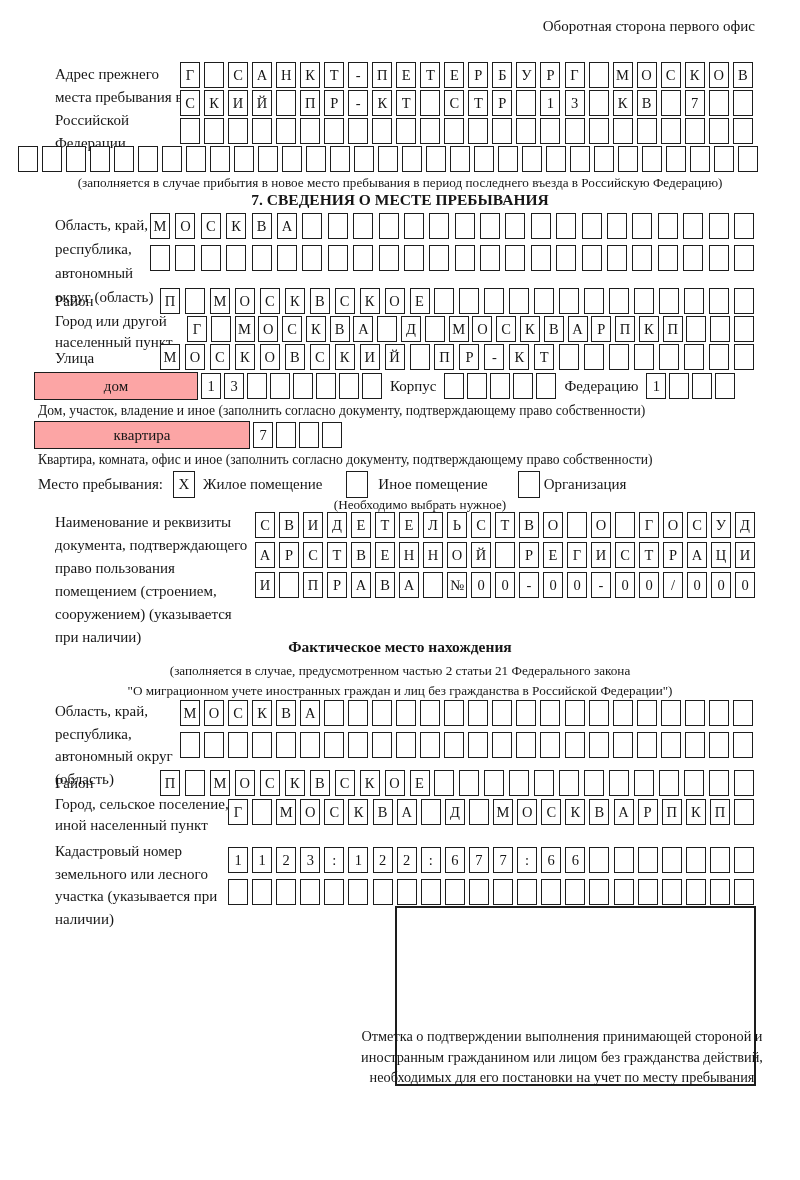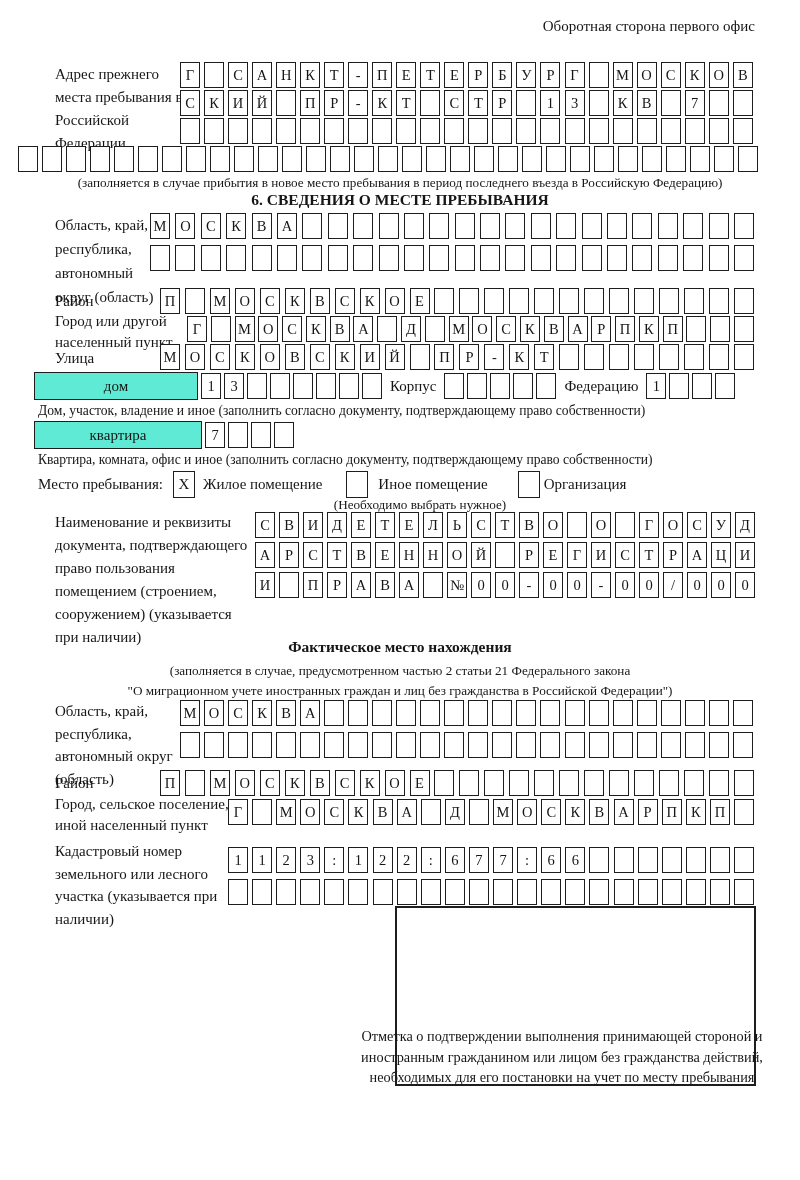--- a/index.html
+++ b/index.html
@@ -16,21 +16,21 @@
   .box-row{position:absolute;display:flex;justify-content:space-between;}
   .cell{box-sizing:border-box;flex:none;width:20px;height:26px;
         border:1.7px solid #1d1d1d;display:inline-flex;align-items:center;
         justify-content:center;font-size:14.5px;background:#fff;}
 
   .inline-row{position:absolute;display:flex;align-items:center;gap:3px;}
   .inline-row .cell{margin:0;}
   .cells-inline{display:flex;gap:3px;}
 
   .wide-box{box-sizing:border-box;border:1.7px solid #1d1d1d;height:28px;
-        display:flex;align-items:center;justify-content:center;font-size:15px;background:#5eead4;}
+        display:flex;align-items:center;justify-content:center;font-size:15px;background:#fca5a5;}
 
   .mid-label{font-size:15px;margin:0 5px;white-space:nowrap;}
 
   .note-c{position:absolute;left:0;width:800px;text-align:center;font-size:13.2px;}
   .note-l{position:absolute;font-size:13.6px;}
 
   .sec-title{position:absolute;left:0;width:800px;text-align:center;
         font-weight:bold;font-size:15.5px;}
 
   .cb{box-sizing:border-box;flex:none;width:22px;height:27px;border:1.7px solid #1d1d1d;
@@ -155,21 +155,21 @@
       <span class="cell"></span>
       <span class="cell"></span>
       <span class="cell"></span>
       <span class="cell"></span>
       <span class="cell"></span>
       <span class="cell"></span>
       <span class="cell"></span>
     </div>
   <div class="note-c" style="top:175px;">(заполняется в случае прибытия в новое место пребывания в период последнего въезда в Российскую Федерацию)</div>
 
-  <div class="sec-title" style="top:191px;">6. СВЕДЕНИЯ О МЕСТЕ ПРЕБЫВАНИЯ</div>
+  <div class="sec-title" style="top:191px;">7. СВЕДЕНИЯ О МЕСТЕ ПРЕБЫВАНИЯ</div>
 
   <div class="abs lbl" style="left:55px;top:213px;width:112px;line-height:24px;">Область, край, республика, автономный округ (область)</div>
   <div class="box-row" style="left:150px;top:213px;width:604px;">
       <span class="cell">М</span>
       <span class="cell">О</span>
       <span class="cell">С</span>
       <span class="cell">К</span>
       <span class="cell">В</span>
       <span class="cell">А</span>
       <span class="cell"></span>
@@ -326,21 +326,21 @@
     <span class="cells-inline">
         <span class="cell">1</span>
         <span class="cell"></span>
         <span class="cell"></span>
         <span class="cell"></span>
       </span>
   </div>
   <div class="note-l" style="left:38px;top:403px;">Дом, участок, владение и иное (заполнить согласно документу, подтверждающему право собственности)</div>
 
   <div class="inline-row" style="left:34px;top:421px;">
-    <span class="wide-box" style="width:168px;">квартира</span>
+    <span class="wide-box" style="width:216px;">квартира</span>
     <span class="cells-inline">
         <span class="cell">7</span>
         <span class="cell"></span>
         <span class="cell"></span>
         <span class="cell"></span>
       </span>
   </div>
   <div class="note-l" style="left:38px;top:452px;">Квартира, комната, офис и иное (заполнить согласно документу, подтверждающему право собственности)</div>
 
   <div class="mesto-line" style="left:38px;top:471px;">

